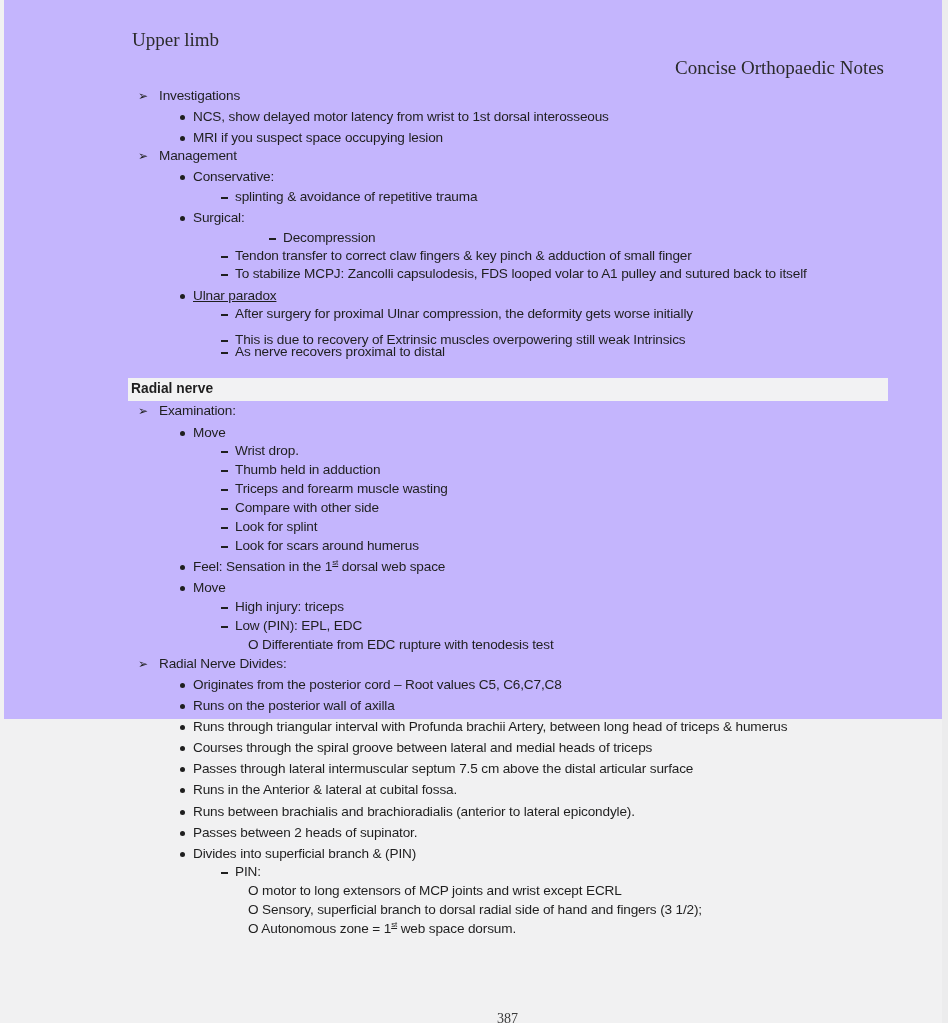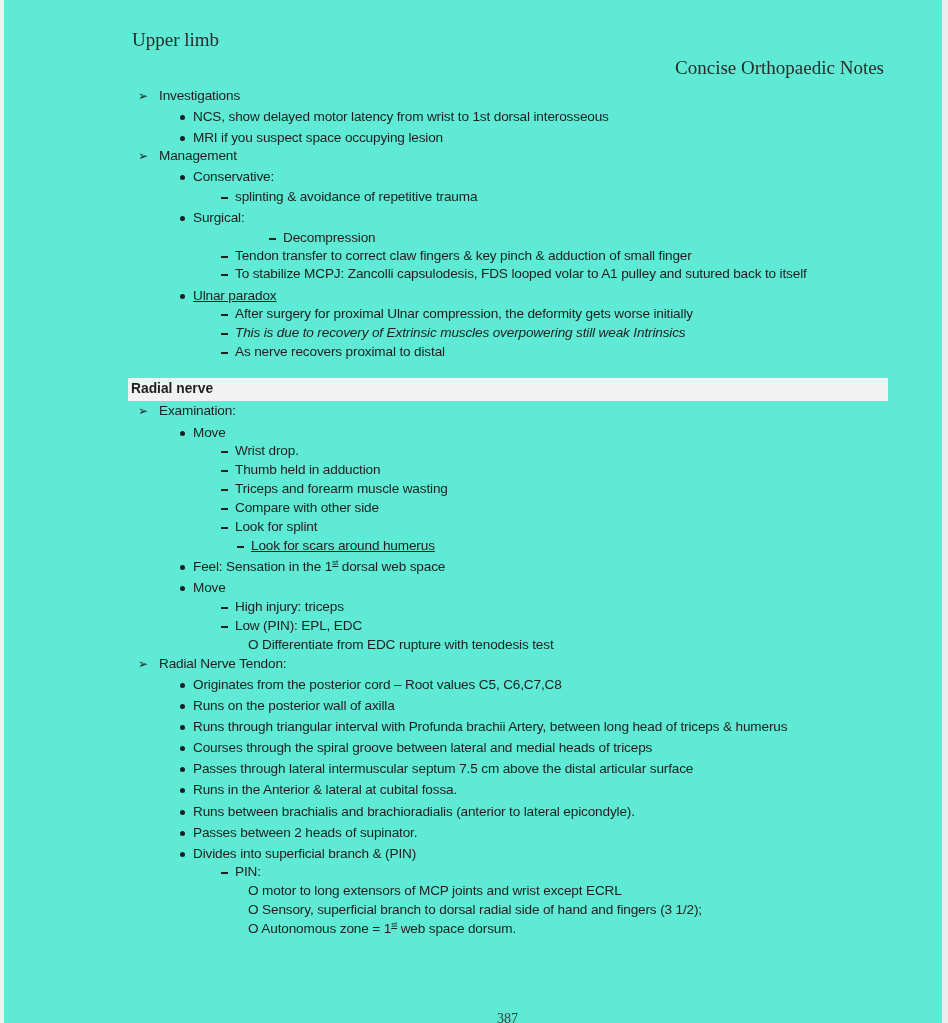--- a/index.html
+++ b/index.html
@@ -13,22 +13,22 @@
       position: relative;
       overflow: hidden;
       font-family: "Liberation Sans", sans-serif;
       color: #1f1f1f;
     }
     .page {
       position: absolute;
       left: 4px;
       top: 0;
       width: 938px;
-      height: 1023px;
-      background: #5eead4;
+      height: 719px;
+      background: #c4b5fd;
     }
     .header-left, .header-right {
       position: absolute;
       top: 29px;
       font-family: "Liberation Serif", serif;
       font-size: 19px;
       color: #2b2b2b;
       white-space: nowrap;
     }
     .header-left { left: 128px; }
@@ -154,21 +154,21 @@
     <span>To stabilize MCPJ: Zancolli capsulodesis, FDS looped volar to A1 pulley and sutured back to itself</span>
   </div>
   <div class="line" style="left:189px; top:288px;">
     <span class="marker bullet"></span>
     <span class="underline">Ulnar paradox</span>
   </div>
   <div class="line" style="left:231px; top:306px;">
     <span class="marker dash"></span>
     <span>After surgery for proximal Ulnar compression, the deformity gets worse initially</span>
   </div>
-  <div class="line" style="left:231px; top:325px;font-style:italic;">
+  <div class="line" style="left:231px; top:332px;">
     <span class="marker dash"></span>
     <span>This is due to recovery of Extrinsic muscles overpowering still weak Intrinsics</span>
   </div>
   <div class="line" style="left:231px; top:344px;">
     <span class="marker dash"></span>
     <span>As nerve recovers proximal to distal</span>
   </div>
 
   <div class="section-band"></div>
   <div class="section-title">Radial nerve</div>
@@ -194,21 +194,21 @@
     <span>Triceps and forearm muscle wasting</span>
   </div>
   <div class="line" style="left:231px; top:500px;">
     <span class="marker dash"></span>
     <span>Compare with other side</span>
   </div>
   <div class="line" style="left:231px; top:519px;">
     <span class="marker dash"></span>
     <span>Look for splint</span>
   </div>
-  <div class="line" style="left:247px; top:538px;text-decoration:underline;">
+  <div class="line" style="left:231px; top:538px;">
     <span class="marker dash"></span>
     <span>Look for scars around humerus</span>
   </div>
   <div class="line" style="left:189px; top:559px;">
     <span class="marker bullet"></span>
     <span>Feel: Sensation in the 1</span><sup>st</sup><span> dorsal web space</span>
   </div>
   <div class="line" style="left:189px; top:580px;">
     <span class="marker bullet"></span>
     <span>Move</span>
@@ -221,21 +221,21 @@
     <span class="marker dash"></span>
     <span>Low (PIN): EPL, EDC</span>
   </div>
   <div class="line" style="left:244px; top:637px;">
     <span>O</span>
     <span>Differentiate from EDC rupture with tenodesis test</span>
   </div>
 
   <div class="line" style="left:155px; top:656px;">
     <span class="marker arrow">➢</span>
-    <span>Radial Nerve Tendon:</span>
+    <span>Radial Nerve Divides:</span>
   </div>
   <div class="line" style="left:189px; top:677px;">
     <span class="marker bullet"></span>
     <span>Originates from the posterior cord – Root values C5, C6,C7,C8</span>
   </div>
   <div class="line" style="left:189px; top:698px;">
     <span class="marker bullet"></span>
     <span>Runs on the posterior wall of axilla</span>
   </div>
   <div class="line" style="left:189px; top:740px;">

